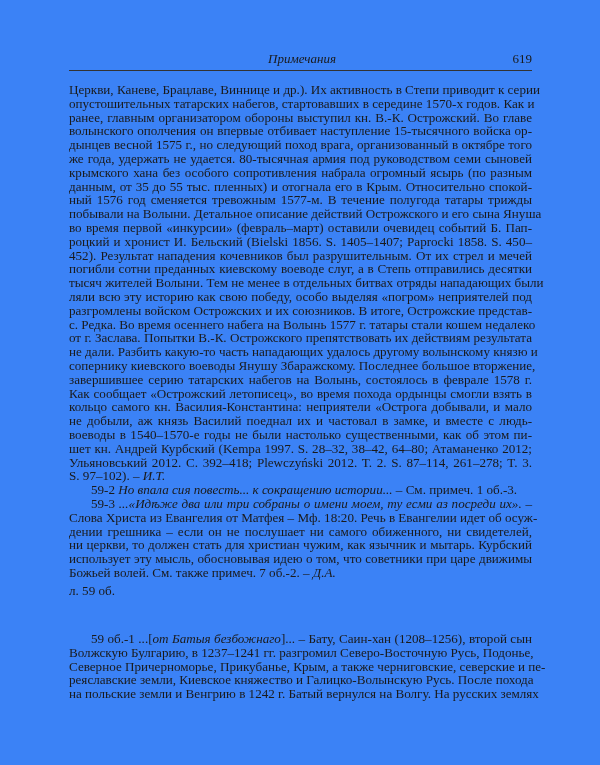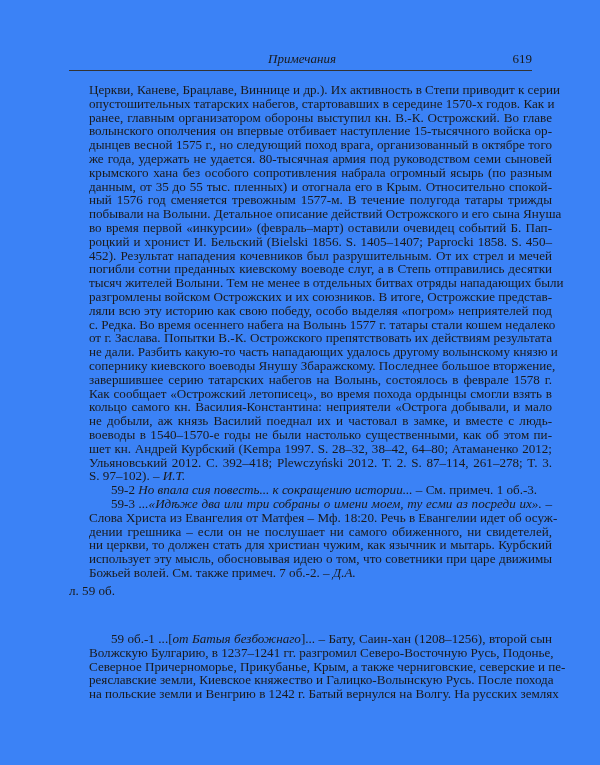--- a/index.html
+++ b/index.html
@@ -18,21 +18,21 @@
     }
     .page-number {
       position: absolute; right: 0; top: 3px; margin-left: 23px;
     }
     .rule {
       position: absolute; left: 69px; top: 70px; width: 463px; height: 0;
       border-top: 1px solid #333;
     }
     .body {
       position: absolute; left: 69px; width: 463px;
-      font-size: 13.1px; line-height: 13.8px; margin-left: 20px;
+      font-size: 13.1px; line-height: 13.8px;
     }
     .ln {
       display: block; white-space: nowrap; text-align: justify;
       text-align-last: justify; height: 13.8px; overflow: visible;
     }
     .ln.last { text-align-last: left; }
     .ln.ind { padding-left: 22px; }
     i { font-style: italic; }
     .block1 { top: 83px; }
     .section-heading {
@@ -62,22 +62,22 @@
       <span class="ln">же года, удержать не удается. 80-тысячная армия под руководством семи сыновей</span>
       <span class="ln">крымского хана без особого сопротивления набрала огромный ясырь (по разным</span>
       <span class="ln">данным, от 35 до 55 тыс. пленных) и отогнала его в Крым. Относительно спокой-</span>
       <span class="ln">ный 1576 год сменяется тревожным 1577-м. В течение полугода татары трижды</span>
       <span class="ln">побывали на Волыни. Детальное описание действий Острожского и его сына Януша</span>
       <span class="ln">во время первой «инкурсии» (февраль–март) оставили очевидец событий Б. Пап-</span>
       <span class="ln">роцкий и хронист И. Бельский (Bielski 1856. S. 1405–1407; Paprocki 1858. S. 450–</span>
       <span class="ln">452). Результат нападения кочевников был разрушительным. От их стрел и мечей</span>
       <span class="ln">погибли сотни преданных киевскому воеводе слуг, а в Степь отправились десятки</span>
       <span class="ln">тысяч жителей Волыни. Тем не менее в отдельных битвах отряды нападающих были</span>
+      <span class="ln">ляли всю эту историю как свою победу, особо выделяя «погром» неприятелей под</span>
       <span class="ln">разгромлены войском Острожских и их союзников. В итоге, Острожские представ-</span>
-      <span class="ln">ляли всю эту историю как свою победу, особо выделяя «погром» неприятелей под</span>
       <span class="ln">с. Редка. Во время осеннего набега на Волынь 1577 г. татары стали кошем недалеко</span>
       <span class="ln">от г. Заслава. Попытки В.-К. Острожского препятствовать их действиям результата</span>
       <span class="ln">не дали. Разбить какую-то часть нападающих удалось другому волынскому князю и</span>
       <span class="ln">сопернику киевского воеводы Янушу Збаражскому. Последнее большое вторжение,</span>
       <span class="ln">завершившее серию татарских набегов на Волынь, состоялось в феврале 1578 г.</span>
       <span class="ln">Как сообщает «Острожский летописец», во время похода ордынцы смогли взять в</span>
       <span class="ln">кольцо самого кн. Василия-Константина: неприятели «Острога добывали, и мало</span>
       <span class="ln">не добыли, аж князь Василий поеднал их и частовал в замке, и вместе с людь-</span>
       <span class="ln">воеводы в 1540–1570-е годы не были настолько существенными, как об этом пи-</span>
       <span class="ln">шет кн. Андрей Курбский (Kempa 1997. S. 28–32, 38–42, 64–80; Атаманенко 2012;</span>

